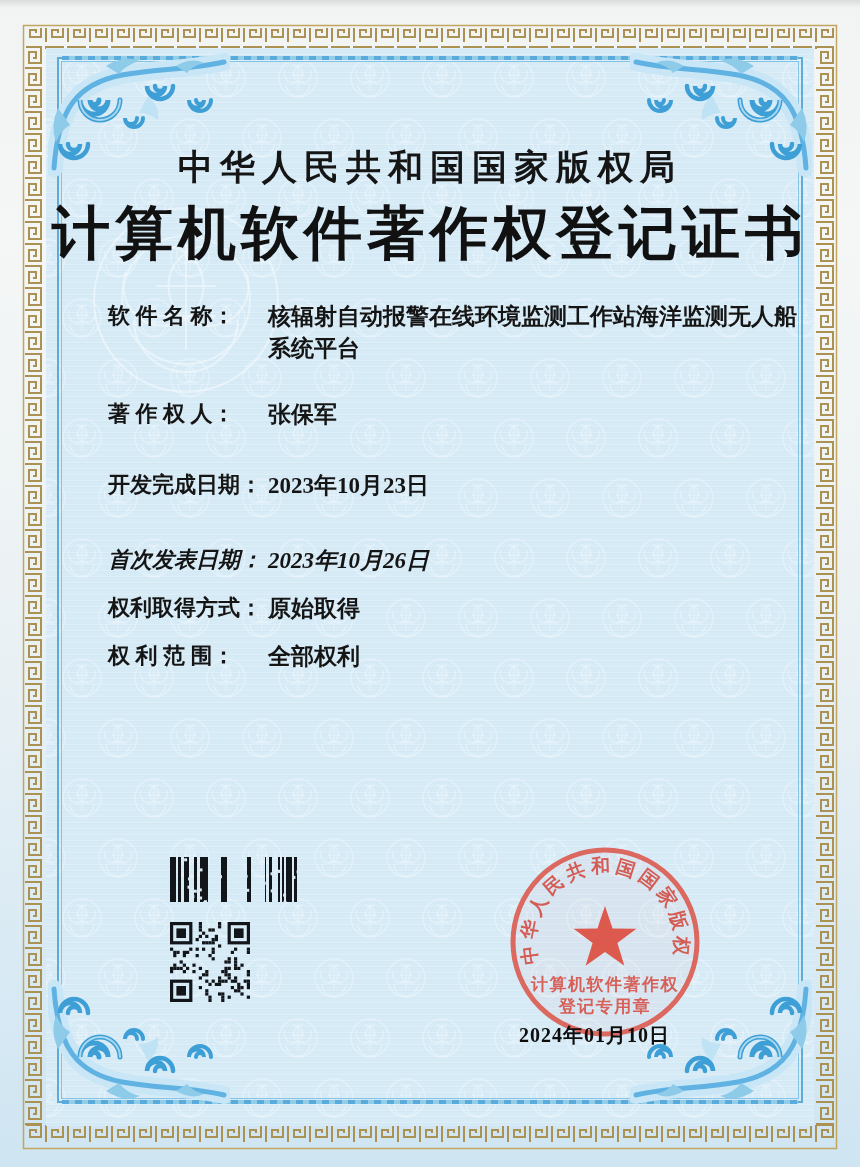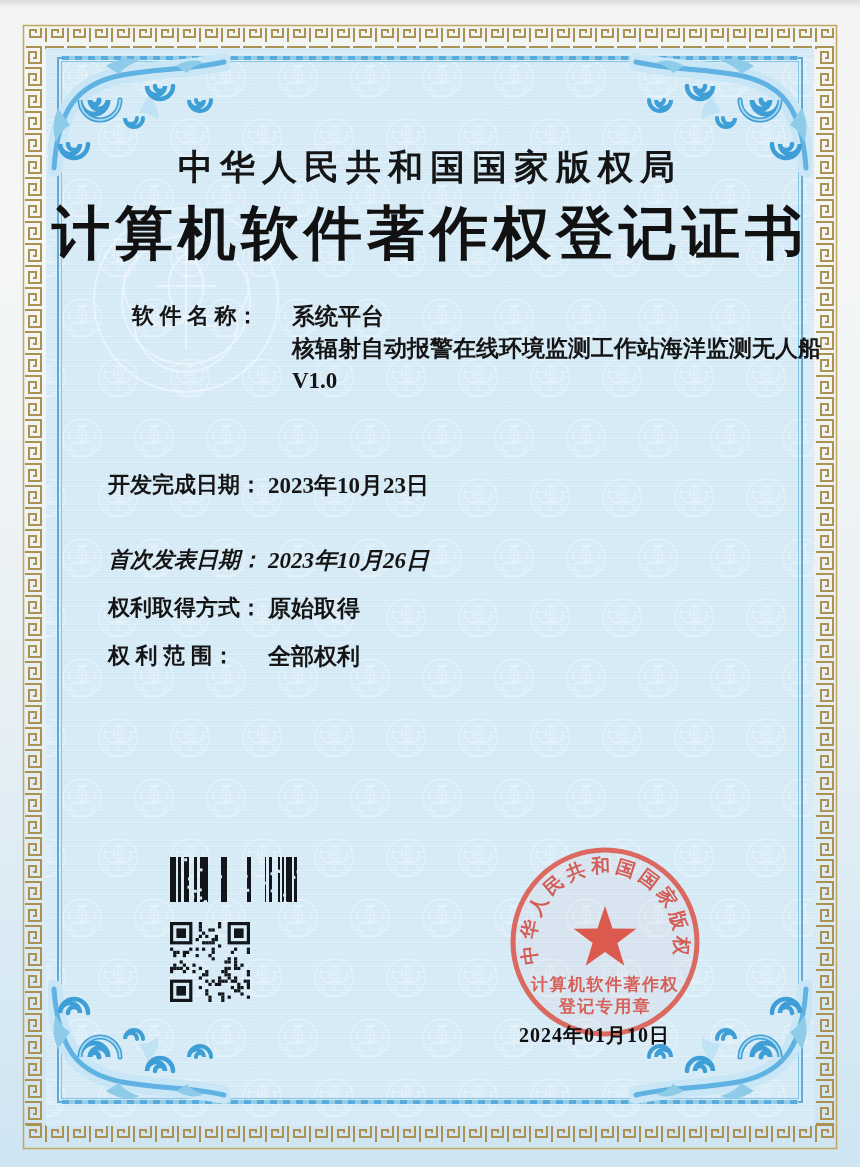--- a/index.html
+++ b/index.html
@@ -52,21 +52,21 @@
   }
   .cert-no{
     position:absolute;right:72px;top:254px;
     font-size:19px;font-weight:700;color:#1a1a1a;white-space:nowrap;
   }
   .cert-no .v{margin-left:12px;}
   .row{position:absolute;left:108px;white-space:nowrap;color:#151515;}
   .row .lbl{display:inline-block;width:160px;font-size:22px;font-weight:700;vertical-align:top;}
   .row .val{display:inline-block;font-size:23px;font-weight:700;vertical-align:top;}
   .row .val .ln{white-space:nowrap;line-height:32px;}
-  #row-name{top:301px;margin-left:24px;}
+  #row-name{top:301px;}
   #row-owner{top:399px;}
   #row-dev{top:470px;}
   #row-pub{top:545px;font-style:italic;}
   #row-acq{top:593px;}
   #row-scope{top:641px;}
   #row-reg{top:689px;}
   .statement{
     position:absolute;left:88px;right:70px;top:748px;
     font-size:22px;font-weight:600;color:#1b1b1b;line-height:55px;
   }
@@ -211,21 +211,24 @@
         <path d="M10,60 q-8,18 -2,34 q5,-12 14,-17 z" fill="#8ecbe9"></path>
         <path d="M100,48 q12,10 10,24 q-9,-7 -19,-7 z" fill="#bfe2f4"></path>
       </g>
     </svg>
   </div>
 
   <div class="authority">中华人民共和国国家版权局</div>
   <div class="cert-title">计算机软件著作权登记证书</div>
 
   <div class="row" id="row-name">
-    <span class="lbl">软 件 名 称：</span><span class="val"><span class="ln" style="display:block">系统平台</span><span class="ln" style="display:block">核辐射自动报警在线环境监测工作站海洋监测无人船</span><span class="ln" style="display:block">V1.0</span></span>
+    <span class="lbl">软 件 名 称：</span><span class="val"><span class="ln" style="display:block">核辐射自动报警在线环境监测工作站海洋监测无人船</span><span class="ln" style="display:block">系统平台</span></span>
+  </div>
+  <div class="row" id="row-owner">
+    <span class="lbl">著 作 权 人：</span><span class="val">张保军</span>
   </div>
   <div class="row" id="row-dev">
     <span class="lbl">开发完成日期：</span><span class="val">2023年10月23日</span>
   </div>
   <div class="row" id="row-pub">
     <span class="lbl">首次发表日期：</span><span class="val">2023年10月26日</span>
   </div>
   <div class="row" id="row-scope">
     <span class="lbl">权 利 范 围：</span><span class="val">全部权利</span>
   </div>

